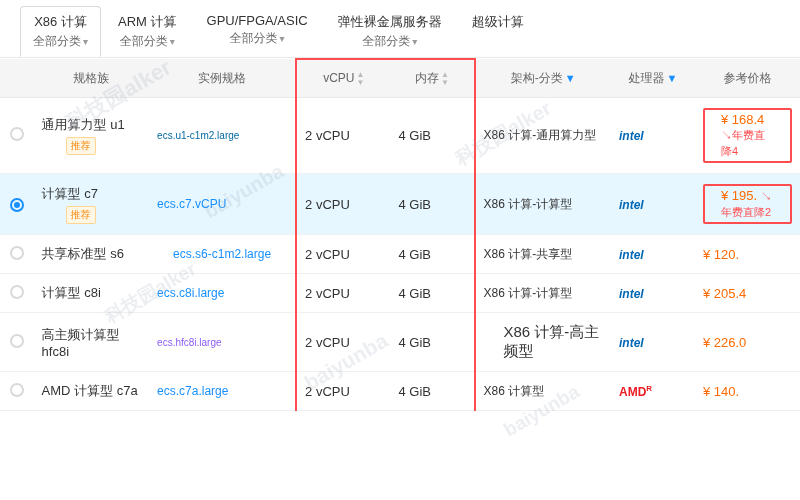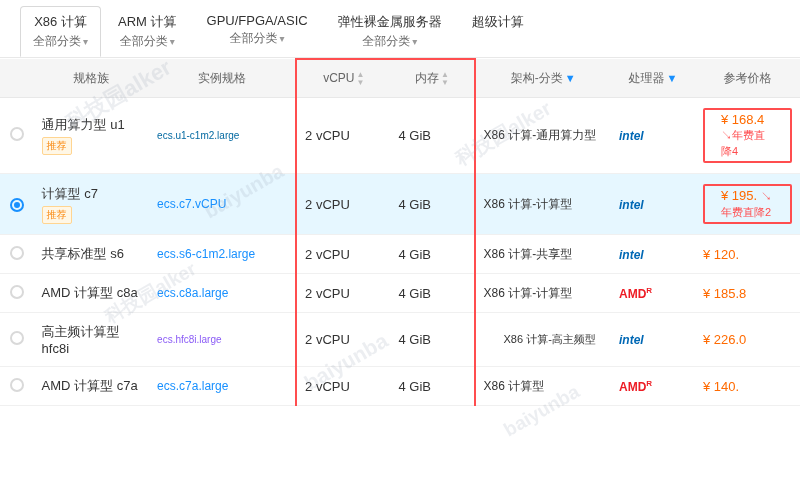--- a/index.html
+++ b/index.html
@@ -145,20 +145,21 @@
     }
     .recommend-badge {
       display: inline-block;
       background: #fff7e6;
       border: 1px solid #ffd591;
       color: #fa8c16;
       font-size: 10px;
       padding: 1px 4px;
       border-radius: 2px;
       width: fit-content;
+      margin-left: 24px;
     }
 
     
     .price-cell {
       display: flex;
       flex-direction: column;
       gap: 2px;
     }
     .price-main {
       color: #ff6a00;
@@ -334,62 +335,62 @@
     </div></td>
         </tr>
         <tr>
           <td class="radio-cell"><span class="radio-outer"></span></td>
           <td>
             <div class="spec-family">
     <span class="spec-family-name">共享标准型 s6</span>
 
   </div>
           </td>
-          <td style="font-size: 12px; color: rgb(24, 144, 255);">ecs.s6-c1m2.large</td>
+          <td style="font-size: 12px; color: rgb(24, 144, 255); text-align: center;">ecs.s6-c1m2.large</td>
           <td style="border-left: 2px solid rgb(255, 77, 79);">2 vCPU</td>
           <td style="border-right: 2px solid rgb(255, 77, 79);">4 GiB</td>
           <td style="font-size: 12px;">X86 计算-共享型</td>
           <td><span class="brand-intel">intel</span></td>
           <td>
             <div class="price-cell">
       <span class="price-main">¥ 120.</span>
     </div>
           </td>
         </tr>
         <tr>
           <td class="radio-cell"><span class="radio-outer"></span></td>
           <td>
             <div class="spec-family">
-    <span class="spec-family-name">AMD 计算型 c8a</span>
-
-  </div>
-          </td>
-          <td style="font-size: 12px; color: rgb(24, 144, 255);">ecs.c8a.large</td>
+    <span class="spec-family-name">计算型 c8i</span>
+
+  </div>
+          </td>
+          <td style="font-size: 12px; color: rgb(24, 144, 255);">ecs.c8i.large</td>
           <td style="border-left: 2px solid rgb(255, 77, 79);">2 vCPU</td>
           <td style="border-right: 2px solid rgb(255, 77, 79);">4 GiB</td>
           <td style="font-size: 12px;">X86 计算-计算型</td>
-          <td><span class="brand-amd">AMD<sup style="font-size:8px;">R</sup></span></td>
+          <td><span class="brand-intel">intel</span></td>
           <td>
             <div class="price-cell">
-      <span class="price-main">¥ 185.8</span>
+      <span class="price-main">¥ 205.4</span>
     </div>
           </td>
         </tr>
         <tr>
           <td class="radio-cell"><span class="radio-outer"></span></td>
           <td>
             <div class="spec-family">
     <span class="spec-family-name">高主频计算型 hfc8i</span>
 
   </div>
           </td>
           <td style="font-size: 10px; color: #8b5cf6;">ecs.hfc8i.large</td>
           <td style="border-left: 2px solid rgb(255, 77, 79);">2 vCPU</td>
           <td style="border-right: 2px solid rgb(255, 77, 79);">4 GiB</td>
-          <td style="font-size: 11px; padding-left: 28px;">X86 计算-高主频型</td>
+          <td style="font-size: 15px; padding-left: 28px;">X86 计算-高主频型</td>
           <td><span class="brand-intel">intel</span></td>
           <td>
             <div class="price-cell">
       <span class="price-main">¥ 226.0</span>
     </div>
           </td>
         </tr>
         <tr>
           <td class="radio-cell"><span class="radio-outer"></span></td>
           <td>

